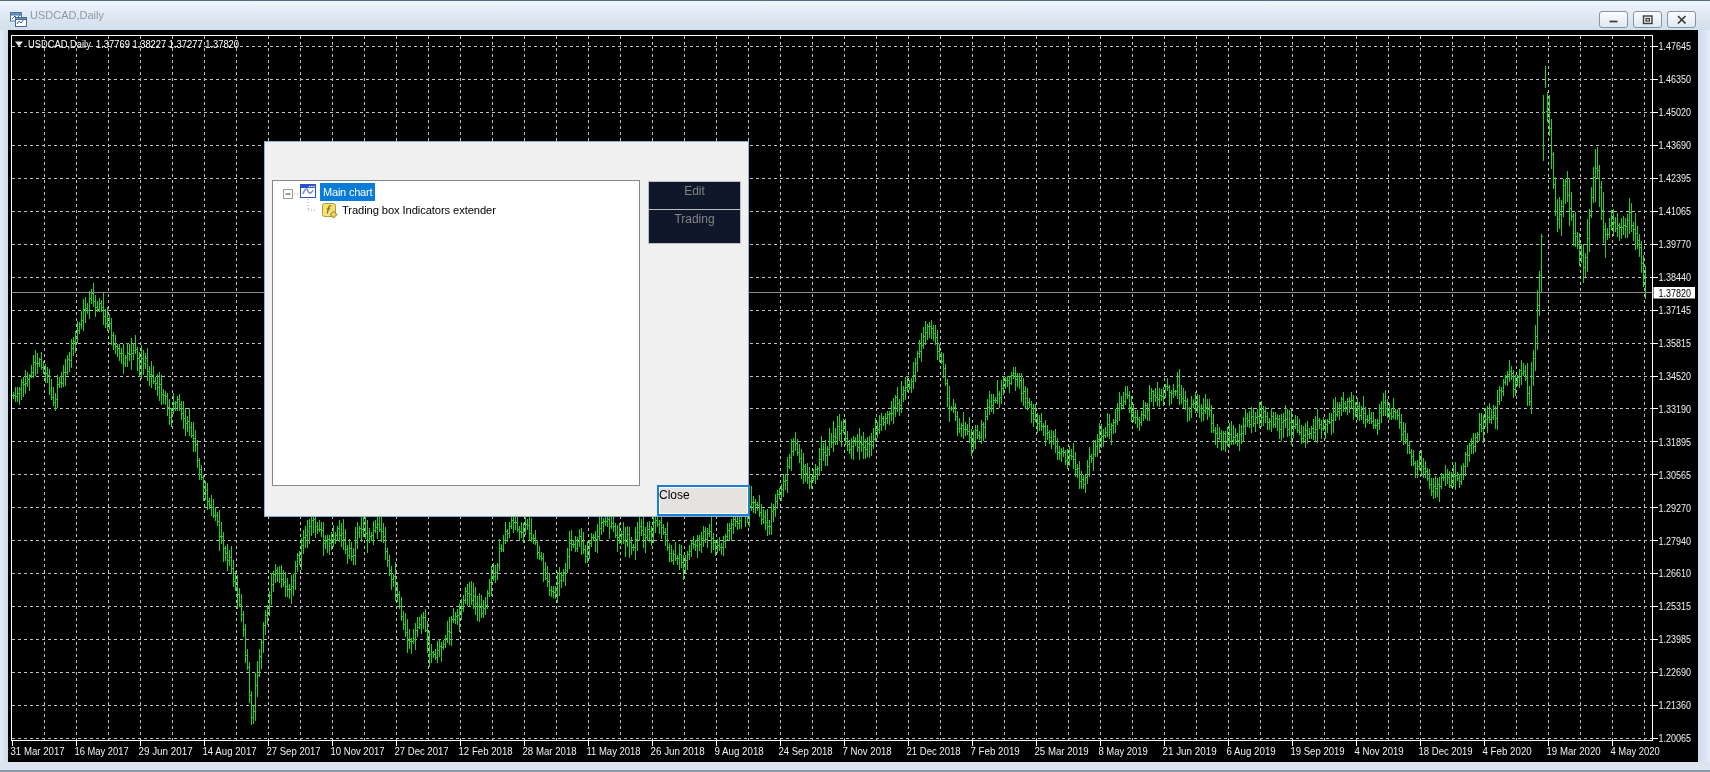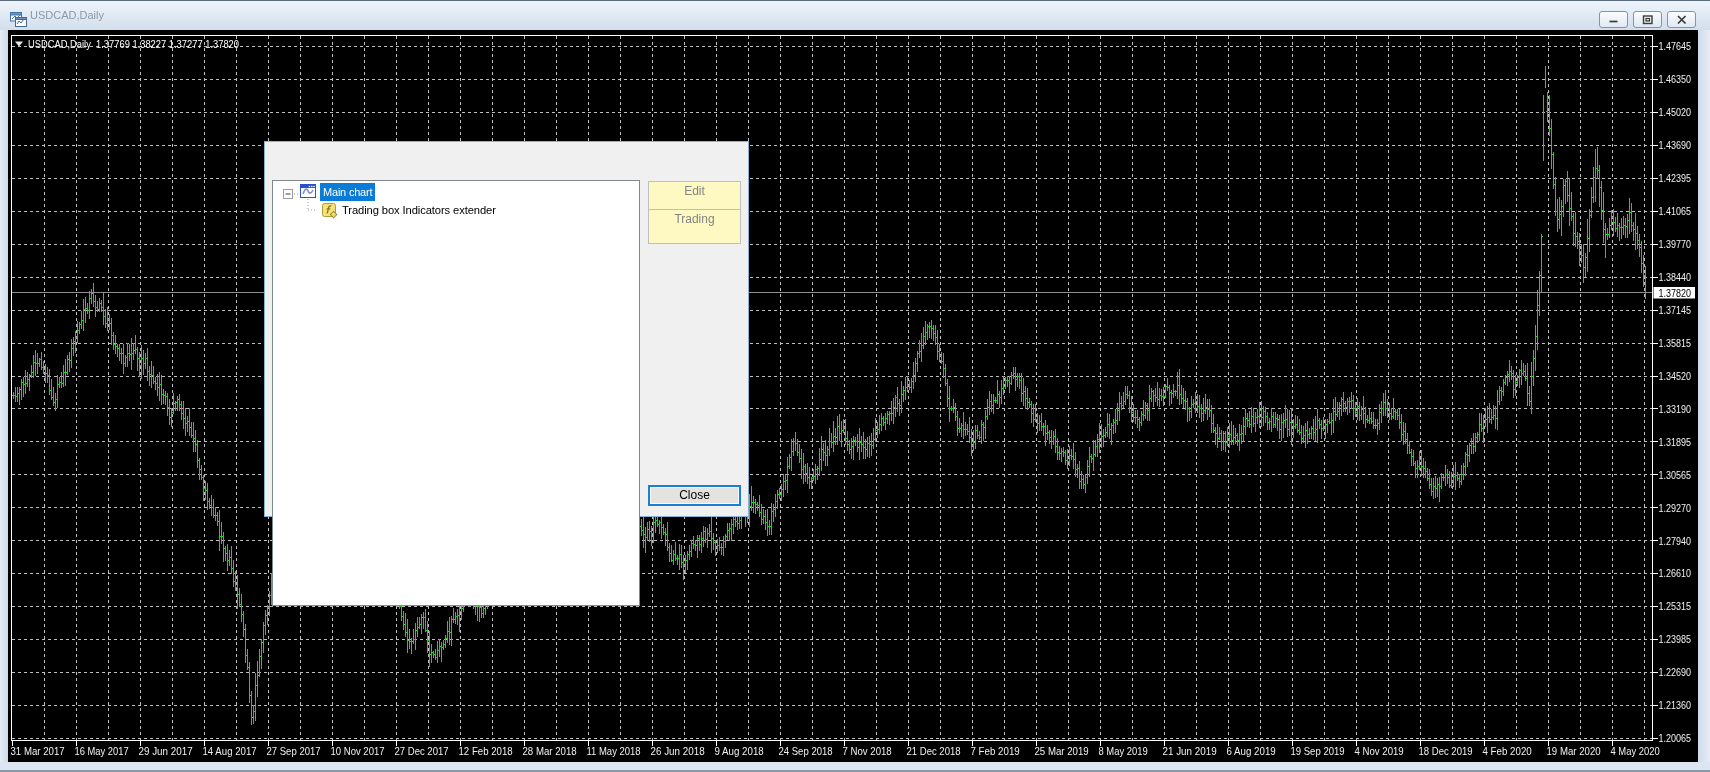--- a/index.html
+++ b/index.html
@@ -8,25 +8,25 @@
 #titletext{position:absolute;left:30px;top:8px;font-size:11px;color:#8b98a8}
 .wbtn{position:absolute;top:10px;width:29px;height:17px;border:1px solid #8694a6;border-radius:3px;background:linear-gradient(#fbfdfe,#dfe8f1)}
 #frameL{position:absolute;left:0;top:30px;width:8px;height:732px;background:linear-gradient(90deg,#e6edf7,#cfdae9)}
 #frameR{position:absolute;left:1698px;top:30px;width:12px;height:732px;background:linear-gradient(90deg,#cfdae9,#e6edf7)}
 #frameB{position:absolute;left:0;top:762px;width:1710px;height:10px;background:#dce5f1;border-bottom:2px solid #8b97a5}
 #dlg{position:absolute;left:264px;top:141px;width:485px;height:376px;background:#f0f0f0;border:1px solid #89b2d8}
 #dlgtitle{position:absolute;left:-1px;top:-1px;width:485px;height:31px;background:#0d6ebe;border:1px solid #0d6ebe}
 #dlgtitle .txt{position:absolute;left:29px;top:7px;color:#fff;font-size:13px}
 #dlgtitle .q{position:absolute;left:409px;top:6px;color:#eaf3fb;font-size:14px}
 #dlgtitle .x{position:absolute;left:455px;top:5px;color:#fff;font-size:14px}
-#listbox{position:absolute;left:7px;top:38px;width:368px;height:426px;background:#fff;border:1px solid #82888f}
-#btnEdit,#btnDelete{position:absolute;left:383px;width:93px;height:35px;background:#fef9c3;border:1px solid #bfbfbf;color:#848484;font-size:12px;text-align:center;line-height:19px}
+#listbox{position:absolute;left:7px;top:38px;width:368px;height:306px;background:#fff;border:1px solid #82888f}
+#btnEdit,#btnDelete{position:absolute;left:383px;width:93px;height:35px;background:#0f172a;border:1px solid #bfbfbf;color:#848484;font-size:12px;text-align:center;line-height:19px}
 #btnEdit{top:39px}
 #btnDelete{top:67px}
-#btnClose{position:absolute;left:383px;top:343px;width:93px;height:21px;background:#e5e3e0;border:2px solid #1b7fd4;box-shadow:inset 0 0 0 1px #fafafa;color:#000;font-size:12px;text-align:center;line-height:17px}
+#btnClose{position:absolute;left:392px;top:343px;width:93px;height:31px;background:#e5e3e0;border:2px solid #1b7fd4;box-shadow:inset 0 0 0 1px #fafafa;color:#000;font-size:12px;text-align:left;line-height:17px}
 #sel{position:absolute;left:47px;top:2px;height:18px;background:#0a7bd6;color:#fff;font-size:11px;letter-spacing:-0.2px;line-height:18px;padding:0 3px;white-space:nowrap}
 #lbl2{position:absolute;left:69px;top:21px;height:17px;color:#000;font-size:11.2px;letter-spacing:-0.1px;line-height:17px;white-space:nowrap}
 </style></head>
 <body>
 <div id="root">
 <svg width="1710" height="772" viewBox="0 0 1710 772" font-family="Liberation Sans, sans-serif" style="position:absolute;left:0;top:0">
 <rect x="8" y="30" width="1690" height="732" fill="#000"></rect>
 <path d="M44.5 36V740M76.5 36V740M108.5 36V740M140.5 36V740M172.5 36V740M204.5 36V740M236.5 36V740M268.5 36V740M300.5 36V740M332.5 36V740M364.5 36V740M396.5 36V740M428.5 36V740M460.5 36V740M492.5 36V740M524.5 36V740M556.5 36V740M588.5 36V740M620.5 36V740M652.5 36V740M684.5 36V740M716.5 36V740M748.5 36V740M780.5 36V740M812.5 36V740M844.5 36V740M876.5 36V740M908.5 36V740M940.5 36V740M972.5 36V740M1004.5 36V740M1036.5 36V740M1068.5 36V740M1100.5 36V740M1132.5 36V740M1164.5 36V740M1196.5 36V740M1228.5 36V740M1260.5 36V740M1292.5 36V740M1324.5 36V740M1356.5 36V740M1388.5 36V740M1420.5 36V740M1452.5 36V740M1484.5 36V740M1516.5 36V740M1548.5 36V740M1580.5 36V740M1612.5 36V740M1644.5 36V740" stroke="#c0c0c0" stroke-width="1" stroke-dasharray="3,3" fill="none" shape-rendering="crispEdges"></path>
 <path d="M12 46.6H1652M12 79.5H1652M12 112.5H1652M12 145.4H1652M12 178.4H1652M12 211.3H1652M12 244.2H1652M12 277.2H1652M12 310.1H1652M12 343.1H1652M12 376.0H1652M12 408.9H1652M12 441.9H1652M12 474.8H1652M12 507.8H1652M12 540.7H1652M12 573.6H1652M12 606.6H1652M12 639.5H1652M12 672.5H1652M12 705.4H1652M12 738.3H1652" stroke="#c0c0c0" stroke-width="1" stroke-dasharray="3,3" fill="none" shape-rendering="crispEdges"></path>
 <path d="M13.5 399V392M15.5 402V387M17.5 402V387M19.5 405V387M21.5 400V379M23.5 397V377M25.5 394V370M27.5 387V372M29.5 391V374M31.5 378V365M33.5 378V355M35.5 376V350M37.5 374V353M39.5 367V358M41.5 370V352M43.5 374V361M45.5 383V364M47.5 383V367M49.5 395V369M51.5 400V379M53.5 406V387M55.5 411V393M57.5 408V375M59.5 388V377M61.5 388V372M63.5 387V365M65.5 386V359M67.5 375V355M69.5 372V352M71.5 368V339M73.5 356V337M75.5 353V331M77.5 343V321M79.5 334V322M81.5 329V311M83.5 331V299M85.5 323V297M87.5 314V303M89.5 319V291M91.5 304V289M93.5 307V283M95.5 317V295M97.5 312V301M99.5 312V298M101.5 312V300M103.5 325V293M105.5 328V309M107.5 331V307M109.5 330V314M111.5 345V318M113.5 350V332M115.5 354V335M117.5 357V344M119.5 361V344M121.5 364V348M123.5 374V344M125.5 367V355M127.5 367V343M129.5 361V344M131.5 370V338M133.5 360V343M135.5 354V335M137.5 371V347M139.5 377V352M141.5 379V345M143.5 375V350M145.5 369V353M147.5 381V348M149.5 386V366M151.5 388V361M153.5 384V366M155.5 390V377M157.5 396V374M159.5 401V372M161.5 405V375M163.5 404V389M165.5 405V391M167.5 416V393M169.5 425V399M171.5 427V408M173.5 414V393M175.5 411V401M177.5 411V396M179.5 411V394M181.5 420V401M183.5 429V401M185.5 436V408M187.5 432V416M189.5 436V408M191.5 438V422M193.5 452V422M195.5 452V430M197.5 468V440M199.5 480V458M201.5 480V465M203.5 501V475M205.5 500V481M207.5 510V483M209.5 509V498M211.5 516V495M213.5 518V499M215.5 521V507M217.5 526V512M219.5 551V510M221.5 544V522M223.5 562V532M225.5 561V546M227.5 571V544M229.5 566V550M231.5 574V546M233.5 587V560M235.5 591V571M237.5 609V575M239.5 607V588M241.5 622V594M243.5 637V611M245.5 663V624M247.5 670V649M249.5 703V662M251.5 725V691M253.5 724V705M255.5 721V673M257.5 697V661M259.5 677V649M261.5 669V639M263.5 653V622M265.5 635V610M267.5 625V605M269.5 616V591M271.5 605V573M273.5 592V571M275.5 583V564M277.5 582V567M279.5 583V566M281.5 588V565M283.5 587V570M285.5 597V572M287.5 597V578M289.5 599V584M291.5 604V575M293.5 596V574M295.5 590V561M297.5 572V553M299.5 565V551M301.5 570V538M303.5 554V530M305.5 548V526M307.5 548V520M309.5 544V519M311.5 536V516M313.5 533V511M315.5 538V507M317.5 534V522M319.5 532V520M321.5 537V522M323.5 556V522M325.5 549V535M327.5 553V535M329.5 555V535M331.5 550V532M333.5 547V525M335.5 544V532M337.5 541V526M339.5 542V520M341.5 547V523M343.5 550V519M345.5 554V529M347.5 564V545M349.5 559V539M351.5 561V542M353.5 565V548M355.5 565V527M357.5 549V522M359.5 538V526M361.5 542V517M363.5 537V514M365.5 539V517M367.5 553V520M369.5 543V528M371.5 541V532M373.5 545V521M375.5 533V520M377.5 539V517M379.5 532V514M381.5 542V516M383.5 543V523M385.5 560V527M387.5 567V548M389.5 576V555M391.5 590V566M393.5 587V574M395.5 601V562M397.5 602V582M399.5 609V591M401.5 621V597M403.5 630V611M405.5 637V613M407.5 653V619M409.5 649V629M411.5 654V638M413.5 644V629M415.5 650V623M417.5 637V617M419.5 629V617M421.5 634V614M423.5 629V612M425.5 632V609M427.5 653V621M429.5 667V631M431.5 663V644M433.5 658V651M435.5 660V649M437.5 663V641M439.5 657V639M441.5 662V642M443.5 650V640M445.5 648V635M447.5 643V621M449.5 645V617M451.5 646V616M453.5 623V608M455.5 624V612M457.5 625V609M459.5 632V603M461.5 620V599M463.5 612V595M465.5 604V587M467.5 606V584M469.5 607V582M471.5 605V581M473.5 609V583M475.5 615V587M477.5 621V596M479.5 622V593M481.5 618V595M483.5 618V600M485.5 615V597M487.5 609V590M489.5 597V579M491.5 596V566M493.5 581V563M495.5 583V565M497.5 580V563M499.5 571V539M501.5 552V544M503.5 552V535M505.5 544V522M507.5 542V529M509.5 538V522M511.5 529V516M513.5 533V512M515.5 530V514M517.5 532V510M519.5 541V526M521.5 538V522M523.5 543V523M525.5 535V515M527.5 530V519M529.5 541V517M531.5 542V518M533.5 544V534M535.5 545V530M537.5 559V540M539.5 560V546M541.5 561V552M543.5 582V553M545.5 580V562M547.5 587V566M549.5 596V573M551.5 597V586M553.5 598V586M555.5 599V586M557.5 603V572M559.5 596V567M561.5 588V572M563.5 582V569M565.5 586V563M567.5 573V548M569.5 569V531M571.5 551V530M573.5 548V540M575.5 552V536M577.5 552V537M579.5 547V529M581.5 555V528M583.5 554V532M585.5 563V545M587.5 563V541M589.5 559V541M591.5 547V533M593.5 541V534M595.5 552V531M597.5 553V524M599.5 541V514M601.5 535V514M603.5 532V518M605.5 526V515M607.5 527V510M609.5 539V513M611.5 529V516M613.5 532V511M615.5 538V523M617.5 552V525M619.5 544V523M621.5 545V531M623.5 544V522M625.5 557V527M627.5 547V526M629.5 558V527M631.5 555V537M633.5 551V544M635.5 560V527M637.5 551V522M639.5 541V517M641.5 536V519M643.5 548V516M645.5 553V527M647.5 541V522M649.5 542V521M651.5 546V526M653.5 543V516M655.5 533V516M657.5 527V514M659.5 534V520M661.5 539V508M663.5 535V524M665.5 546V528M667.5 551V522M669.5 562V543M671.5 562V545M673.5 565V550M675.5 561V542M677.5 565V555M679.5 570V544M681.5 568V545M683.5 580V555M685.5 573V555M687.5 570V551M689.5 560V545M691.5 557V540M693.5 549V536M695.5 551V540M697.5 558V535M699.5 551V535M701.5 553V532M703.5 547V526M705.5 543V527M707.5 548V528M709.5 537V524M711.5 553V517M713.5 550V533M715.5 556V540M717.5 553V539M719.5 551V537M721.5 555V543M723.5 556V536M725.5 548V534M727.5 540V523M729.5 541V523M731.5 541V519M733.5 534V514M735.5 527V513M737.5 530V512M739.5 529V515M741.5 529V507M743.5 514V506M745.5 527V498M747.5 523V508M749.5 527V494M751.5 511V486M753.5 513V496M755.5 514V499M757.5 511V502M759.5 517V495M761.5 525V504M763.5 524V509M765.5 530V510M767.5 536V509M769.5 535V520M771.5 535V503M773.5 522V504M775.5 517V494M777.5 509V490M779.5 499V488M781.5 501V484M783.5 497V474M785.5 490V474M787.5 493V457M789.5 469V454M791.5 471V439M793.5 456V438M795.5 451V432M797.5 456V439M799.5 463V444M801.5 479V449M803.5 484V453M805.5 482V464M807.5 484V463M809.5 489V467M811.5 489V477M813.5 481V469M815.5 484V464M817.5 480V466M819.5 476V448M821.5 471V436M823.5 461V443M825.5 466V440M827.5 466V446M829.5 456V428M831.5 448V433M833.5 452V421M835.5 445V428M837.5 445V416M839.5 441V414M841.5 447V421M843.5 433V419M845.5 445V419M847.5 451V431M849.5 454V440M851.5 459V438M853.5 460V436M855.5 446V437M857.5 452V434M859.5 460V428M861.5 452V436M863.5 459V432M865.5 459V439M867.5 457V437M869.5 458V436M871.5 456V433M873.5 449V428M875.5 442V418M877.5 438V422M879.5 434V415M881.5 431V413M883.5 426V416M885.5 430V413M887.5 424V411M889.5 425V411M891.5 421V401M893.5 424V398M895.5 417V395M897.5 412V387M899.5 416V399M901.5 413V381M903.5 402V386M905.5 400V377M907.5 392V376M909.5 390V380M911.5 393V378M913.5 389V362M915.5 382V358M917.5 372V351M919.5 358V340M921.5 362V333M923.5 349V327M925.5 345V321M927.5 340V324M929.5 338V322M931.5 339V320M933.5 341V325M935.5 345V325M937.5 360V330M939.5 362V344M941.5 364V352M943.5 378V353M945.5 386V364M947.5 407V379M949.5 422V386M951.5 411V406M953.5 413V399M955.5 421V403M957.5 436V411M959.5 433V418M961.5 437V423M963.5 439V412M965.5 436V422M967.5 435V424M969.5 443V417M971.5 456V429M973.5 451V430M975.5 449V425M977.5 439V425M979.5 440V431M981.5 444V420M983.5 441V422M985.5 439V410M987.5 420V399M989.5 415V391M991.5 412V394M993.5 414V394M995.5 403V397M997.5 404V380M999.5 408V391M1001.5 404V380M1003.5 395V376M1005.5 389V377M1007.5 387V376M1009.5 393V376M1011.5 385V372M1013.5 379V367M1015.5 391V367M1017.5 387V373M1019.5 389V373M1021.5 402V373M1023.5 406V378M1025.5 409V386M1027.5 410V388M1029.5 408V398M1031.5 423V401M1033.5 427V404M1035.5 422V404M1037.5 433V413M1039.5 431V415M1041.5 431V413M1043.5 436V423M1045.5 446V420M1047.5 440V425M1049.5 444V430M1051.5 449V430M1053.5 445V431M1055.5 453V429M1057.5 460V438M1059.5 460V446M1061.5 462V448M1063.5 457V447M1065.5 465V450M1067.5 469V449M1069.5 466V446M1071.5 460V449M1073.5 469V443M1075.5 477V452M1077.5 478V464M1079.5 489V461M1081.5 489V471M1083.5 489V475M1085.5 493V474M1087.5 484V460M1089.5 477V447M1091.5 463V454M1093.5 471V440M1095.5 457V440M1097.5 457V434M1099.5 453V423M1101.5 448V424M1103.5 447V429M1105.5 438V427M1107.5 437V413M1109.5 439V414M1111.5 445V423M1113.5 434V419M1115.5 433V409M1117.5 425V403M1119.5 421V392M1121.5 410V396M1123.5 408V392M1125.5 405V386M1127.5 399V386M1129.5 413V391M1131.5 422V396M1133.5 422V404M1135.5 424V410M1137.5 428V410M1139.5 431V417M1141.5 426V411M1143.5 421V400M1145.5 419V402M1147.5 421V403M1149.5 421V385M1151.5 402V388M1153.5 407V390M1155.5 402V388M1157.5 406V382M1159.5 407V388M1161.5 401V389M1163.5 406V387M1165.5 398V384M1167.5 391V378M1169.5 406V385M1171.5 404V390M1173.5 398V384M1175.5 396V390M1177.5 399V372M1179.5 405V369M1181.5 404V385M1183.5 408V388M1185.5 410V391M1187.5 422V398M1189.5 421V407M1191.5 418V396M1193.5 408V399M1195.5 413V392M1197.5 413V394M1199.5 418V395M1201.5 422V404M1203.5 421V398M1205.5 414V394M1207.5 420V399M1209.5 417V399M1211.5 433V405M1213.5 433V414M1215.5 445V427M1217.5 448V424M1219.5 440V427M1221.5 451V430M1223.5 450V431M1225.5 452V431M1227.5 446V427M1229.5 448V423M1231.5 445V421M1233.5 445V425M1235.5 444V428M1237.5 446V433M1239.5 451V424M1241.5 444V425M1243.5 442V417M1245.5 435V409M1247.5 427V413M1249.5 428V411M1251.5 433V407M1253.5 427V408M1255.5 432V412M1257.5 424V409M1259.5 428V402M1261.5 427V401M1263.5 426V406M1265.5 423V407M1267.5 430V412M1269.5 430V418M1271.5 432V408M1273.5 428V412M1275.5 428V412M1277.5 431V414M1279.5 439V415M1281.5 441V414M1283.5 438V413M1285.5 428V405M1287.5 437V409M1289.5 436V410M1291.5 445V408M1293.5 438V419M1295.5 429V415M1297.5 433V416M1299.5 435V419M1301.5 444V425M1303.5 443V426M1305.5 448V423M1307.5 444V421M1309.5 439V428M1311.5 439V426M1313.5 440V419M1315.5 441V416M1317.5 443V409M1319.5 429V418M1321.5 439V420M1323.5 431V417M1325.5 439V419M1327.5 433V419M1329.5 424V413M1331.5 435V413M1333.5 433V399M1335.5 421V397M1337.5 417V402M1339.5 420V402M1341.5 416V397M1343.5 412V392M1345.5 412V401M1347.5 415V398M1349.5 413V397M1351.5 409V392M1353.5 420V395M1355.5 417V402M1357.5 420V398M1359.5 421V402M1361.5 420V406M1363.5 424V396M1365.5 428V407M1367.5 423V415M1369.5 424V409M1371.5 424V412M1373.5 429V412M1375.5 429V419M1377.5 435V419M1379.5 430V404M1381.5 423V401M1383.5 416V393M1385.5 416V390M1387.5 418V399M1389.5 420V403M1391.5 420V408M1393.5 419V398M1395.5 420V409M1397.5 420V409M1399.5 429V409M1401.5 441V414M1403.5 445V422M1405.5 444V423M1407.5 454V433M1409.5 454V441M1411.5 466V449M1413.5 466V450M1415.5 478V461M1417.5 478V460M1419.5 470V451M1421.5 476V450M1423.5 478V458M1425.5 478V461M1427.5 481V468M1429.5 489V469M1431.5 496V478M1433.5 499V478M1435.5 498V476M1437.5 497V478M1439.5 502V477M1441.5 489V473M1443.5 481V474M1445.5 486V465M1447.5 484V469M1449.5 488V471M1451.5 488V472M1453.5 487V465M1455.5 490V462M1457.5 481V472M1459.5 488V474M1461.5 485V465M1463.5 480V463M1465.5 476V452M1467.5 467V445M1469.5 462V443M1471.5 454V438M1473.5 454V433M1475.5 452V433M1477.5 443V432M1479.5 441V413M1481.5 432V413M1483.5 443V415M1485.5 427V408M1487.5 433V406M1489.5 423V403M1491.5 424V409M1493.5 420V405M1495.5 429V406M1497.5 430V390M1499.5 405V386M1501.5 401V387M1503.5 396V379M1505.5 385V375M1507.5 386V371M1509.5 382V360M1511.5 380V366M1513.5 398V370M1515.5 396V375M1517.5 386V375M1519.5 388V369M1521.5 385V360M1523.5 376V363M1525.5 381V365M1527.5 406V363M1529.5 406V386M1531.5 414V362M1533.5 386V350M1535.5 371V325M1537.5 350V290M1539.5 316V271M1541.5 292V234M1543.5 95V161M1545.5 66V88M1547.5 122V92M1549.5 136V95M1551.5 169V119M1553.5 189V152M1555.5 216V177M1557.5 232V199M1559.5 229V197M1561.5 236V200M1563.5 217V179M1565.5 204V179M1567.5 202V171M1569.5 226V178M1571.5 221V192M1573.5 246V213M1575.5 247V212M1577.5 249V232M1579.5 266V233M1581.5 263V244M1583.5 283V244M1585.5 277V253M1587.5 272V219M1589.5 252V209M1591.5 218V187M1593.5 203V167M1595.5 202V149M1597.5 179V147M1599.5 207V165M1601.5 220V181M1603.5 243V192M1605.5 258V223M1607.5 240V228M1609.5 238V218M1611.5 230V210M1613.5 236V209M1615.5 232V217M1617.5 237V213M1619.5 241V223M1621.5 239V218M1623.5 235V216M1625.5 238V218M1627.5 238V214M1629.5 234V198M1631.5 232V203M1633.5 241V222M1635.5 250V213M1637.5 249V226M1639.5 257V234M1641.5 273V241M1643.5 287V255M1645.5 299V266" stroke="#1fd31f" stroke-width="1" fill="none" shape-rendering="crispEdges"></path>

